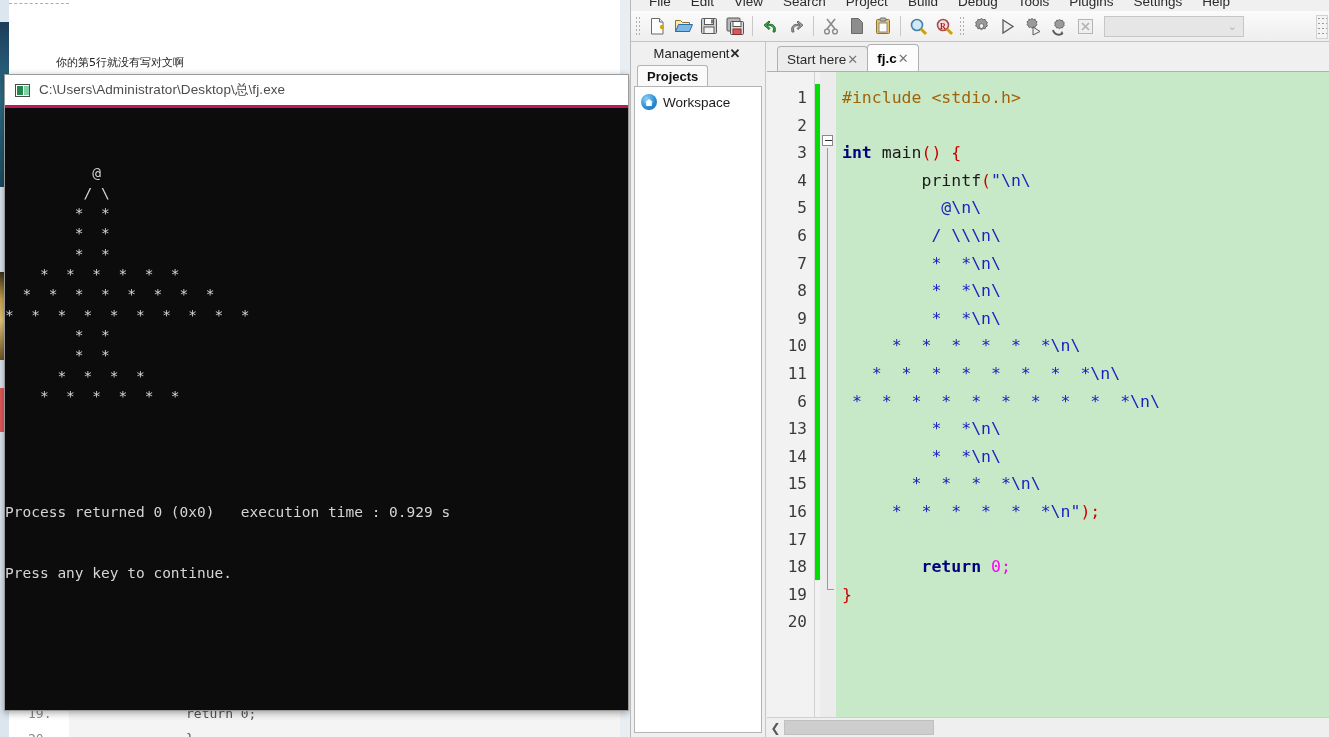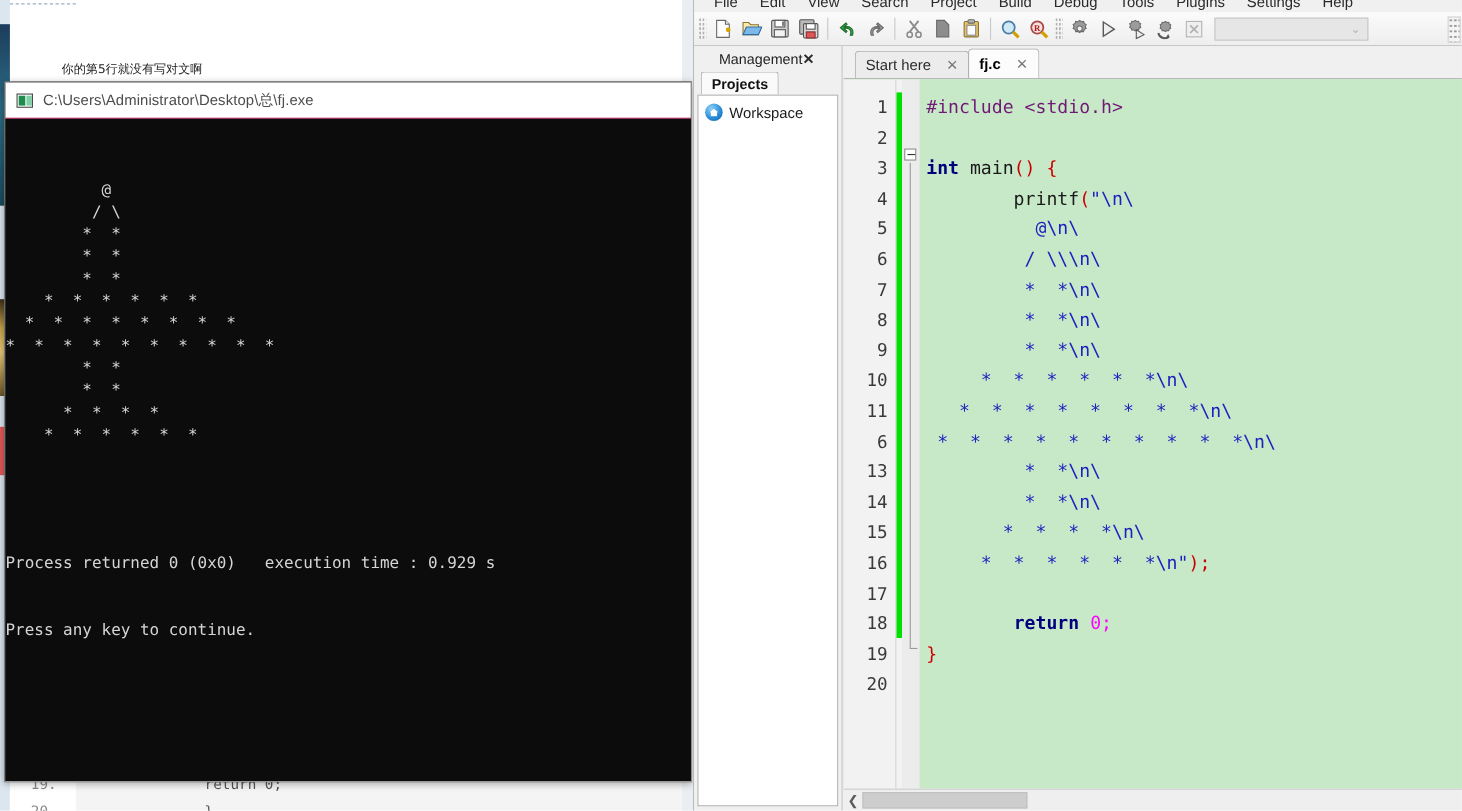--- a/index.html
+++ b/index.html
@@ -31,21 +31,21 @@
   .bg-code-num { position:absolute; font-family:"DejaVu Sans Mono", monospace; font-size:13px; color:#888; }
   .bg-right-rail { position:absolute; left:620px; top:0; width:10px; height:737px; background:#e9eef3; }
 
   
   #console-window {
     position:absolute; left:4px; top:74px; width:625px; height:637px;
     background:#0c0c0c; border:1px solid #9a9a9a;
     box-shadow: 0 2px 7px rgba(0,0,0,.35);
   }
   #console-titlebar {
-    height:33px; background:#ffffff; border-bottom:1px solid #be185d;
+    height:33px; background:#ffffff; border-bottom:3px solid #be185d;
     display:flex; align-items:center; padding-left:10px; gap:9px;
   }
   .console-icon { width:15px; height:13px; background:#ffffff; border:1px solid #4a4a4a;
       position:relative; flex:0 0 auto; }
   .console-icon::after { content:""; position:absolute; left:1px; top:1px; width:6px; height:9px;
       background:#1f8b4c; }
   .console-icon::before { content:""; position:absolute; left:8px; top:1px; width:5px; height:9px;
       background:#7fd0a5; }
   #console-title { font-size:13.5px; color:#4c4c4c; font-family:"Liberation Sans", sans-serif;
       letter-spacing:.1px; }
@@ -108,38 +108,38 @@
   .ws-icon { width:16px; height:16px; border-radius:50%;
       background:radial-gradient(circle at 35% 30%, #8fd0f5 0%, #2a8fd8 55%, #1463a8 100%);
       position:relative; flex:0 0 auto; }
   .ws-icon::after { content:""; position:absolute; left:4px; top:5px; width:8px; height:7px;
       background:#ffffff; clip-path: polygon(50% 0%, 100% 45%, 85% 45%, 85% 100%, 15% 100%, 15% 45%, 0% 45%); }
 
   
   #cb-tabbar { position:absolute; left:136px; top:42px; width:563px; height:30px;
       background:#f0f0f0; border-bottom:1px solid #b0b0b0; display:flex; align-items:flex-end;
       padding-left:10px; }
-  .ed-tab { height:25px; display:flex; align-items:center; gap:14px; padding:0 9px;
+  .ed-tab { height:25px; display:flex; align-items:center; gap:1px; padding:0 9px;
       font-size:13.5px; color:#2b2b2b; border:1px solid #b0b0b0; border-bottom:none;
       background:#ececec; border-radius:4px 4px 0 0; margin-right:-1px; }
   .ed-tab.active { background:#fcfcfc; font-weight:bold; color:#000; height:27px;margin-top:33px; }
   .ed-tab .tx { color:#777; font-size:13px; font-weight:normal; }
 
   
   #cb-editor { position:absolute; left:136px; top:72px; width:563px; height:645px;
       background:#c8e9c8; overflow:hidden; display:flex; }
   #cb-gutter { width:48px; background:#f2f2f2; border-right:1px solid #d0d0d0;
       font-family:"DejaVu Sans Mono", monospace; font-size:16px; color:#3a3a3a;
       text-align:right; padding:12px 7px 0 0; line-height:27.6px; }
   #cb-changebar { width:5px; background:#f2f2f2; padding-top:12px; }
   #cb-changebar .bar { width:5px; background:#00e000; }
   #cb-fold { width:16px; background:#ececec; position:relative; padding-top:12px; }
   #cb-code { flex:1; background:#c8e9c8; font-family:"DejaVu Sans Mono", monospace;
       font-size:16.5px; line-height:27.6px; padding:12px 0 0 6px; white-space:pre; }
-  .tok-pre { color:#701a75; }
+  .tok-pre { color:#a16207; }
   .tok-kw  { color:#00007f; font-weight:bold; }
   .tok-op  { color:#cc0000; }
   .tok-str { color:#2020c0; }
   .tok-num { color:#ff00ff; }
   .tok-plain { color:#1a1a1a; }
 
   
   .fold-box { position:absolute; left:2px; width:11px; height:11px; border:1px solid #8a8a8a;
       background:#fff; }
   .fold-box::after { content:""; position:absolute; left:2px; top:4px; width:7px; height:1px; background:#333; }

